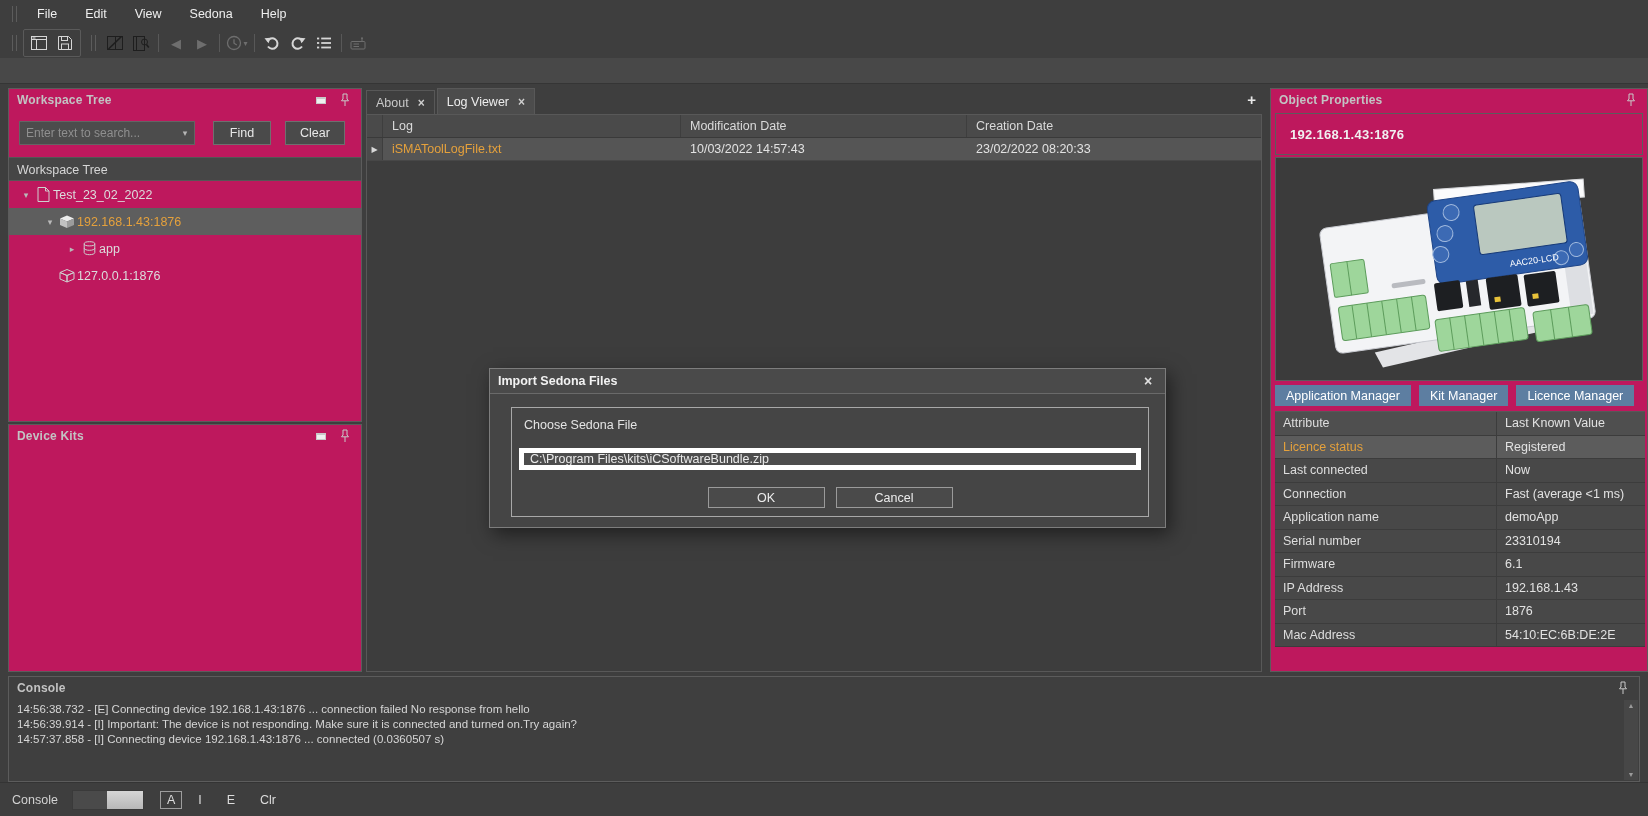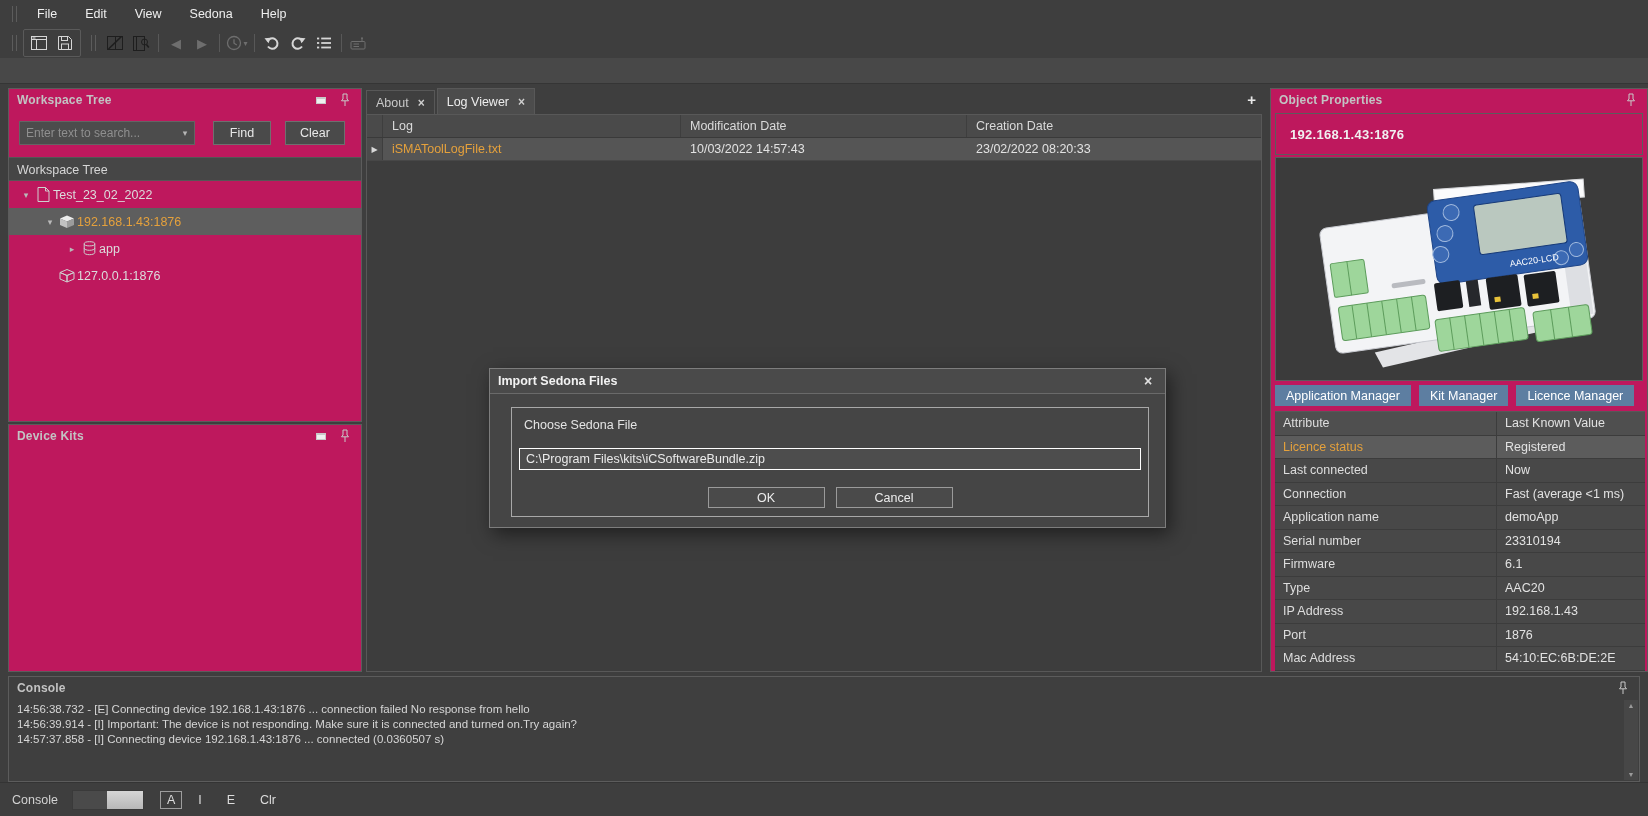--- a/index.html
+++ b/index.html
@@ -91,21 +91,21 @@
   .bb-btn { color:#dcdcdc; margin-right:13px; padding:1px 6px; }
   .bb-btn.boxed { border:1px solid #9d9d9d; margin-right:10px; }
   
   .dialog { position:absolute; left:489px; top:336px; width:677px; height:160px; background:#454545; border:1px solid #7d7d7d; box-shadow:4px 6px 18px rgba(0,0,0,.5); z-index:20;margin-top:32px; }
   .dialog-titlebar { height:25px; background:#4a4a4a; border-bottom:1px solid #6a6a6a; display:flex; align-items:center; padding:0 8px; }
   .dialog-title { flex:1; font-weight:bold; color:#f2f2f2; }
   .dialog-close { width:18px; text-align:center; color:#e0e0e0; font-weight:bold; font-size:14px; }
   .dialog-body { padding:13px 16px 0 21px; }
   .groupbox { position:relative; height:110px; border:1px solid #a8a8a8; }
   .group-label { position:absolute; left:12px; top:10px; color:#e4e4e4; }
-  .group-input { position:absolute; left:7px; right:7px; top:40px; height:22px; background:#4d4d4d; border:1px solid #ffffff; color:#eaeaea; font-family:"Liberation Sans",sans-serif; font-size:12.5px; padding:0 6px; outline:none; }
+  .group-input { position:absolute; left:7px; right:7px; top:40px; height:22px; background:#4d4d4d; border:5px solid #ffffff; color:#eaeaea; font-family:"Liberation Sans",sans-serif; font-size:12.5px; padding:0 6px; outline:none; }
   .group-btns { position:absolute; left:0; right:0; top:79px; display:flex; justify-content:center; gap:11px; }
   .dlg-btn { width:117px; height:21px; background:#4a4a4a; border:1px solid #9a9a9a; color:#ececec; font-size:12.5px; display:flex; align-items:center; justify-content:center; }
   svg { display:block; }
 </style>
 </head>
 <body>
 
 <div class="app">
 
   <div class="menubar">
@@ -417,24 +417,20 @@
       </div>
       <div class="op-row">
         <div class="op-attr">Serial number</div>
         <div class="op-val">23310194</div>
       </div>
       <div class="op-row">
         <div class="op-attr">Firmware</div>
         <div class="op-val">6.1</div>
       </div>
       <div class="op-row">
-        <div class="op-attr">Type</div>
-        <div class="op-val">AAC20</div>
-      </div>
-      <div class="op-row">
         <div class="op-attr">IP Address</div>
         <div class="op-val">192.168.1.43</div>
       </div>
       <div class="op-row">
         <div class="op-attr">Port</div>
         <div class="op-val">1876</div>
       </div>
       <div class="op-row">
         <div class="op-attr">Mac Address</div>
         <div class="op-val">54:10:EC:6B:DE:2E</div>

